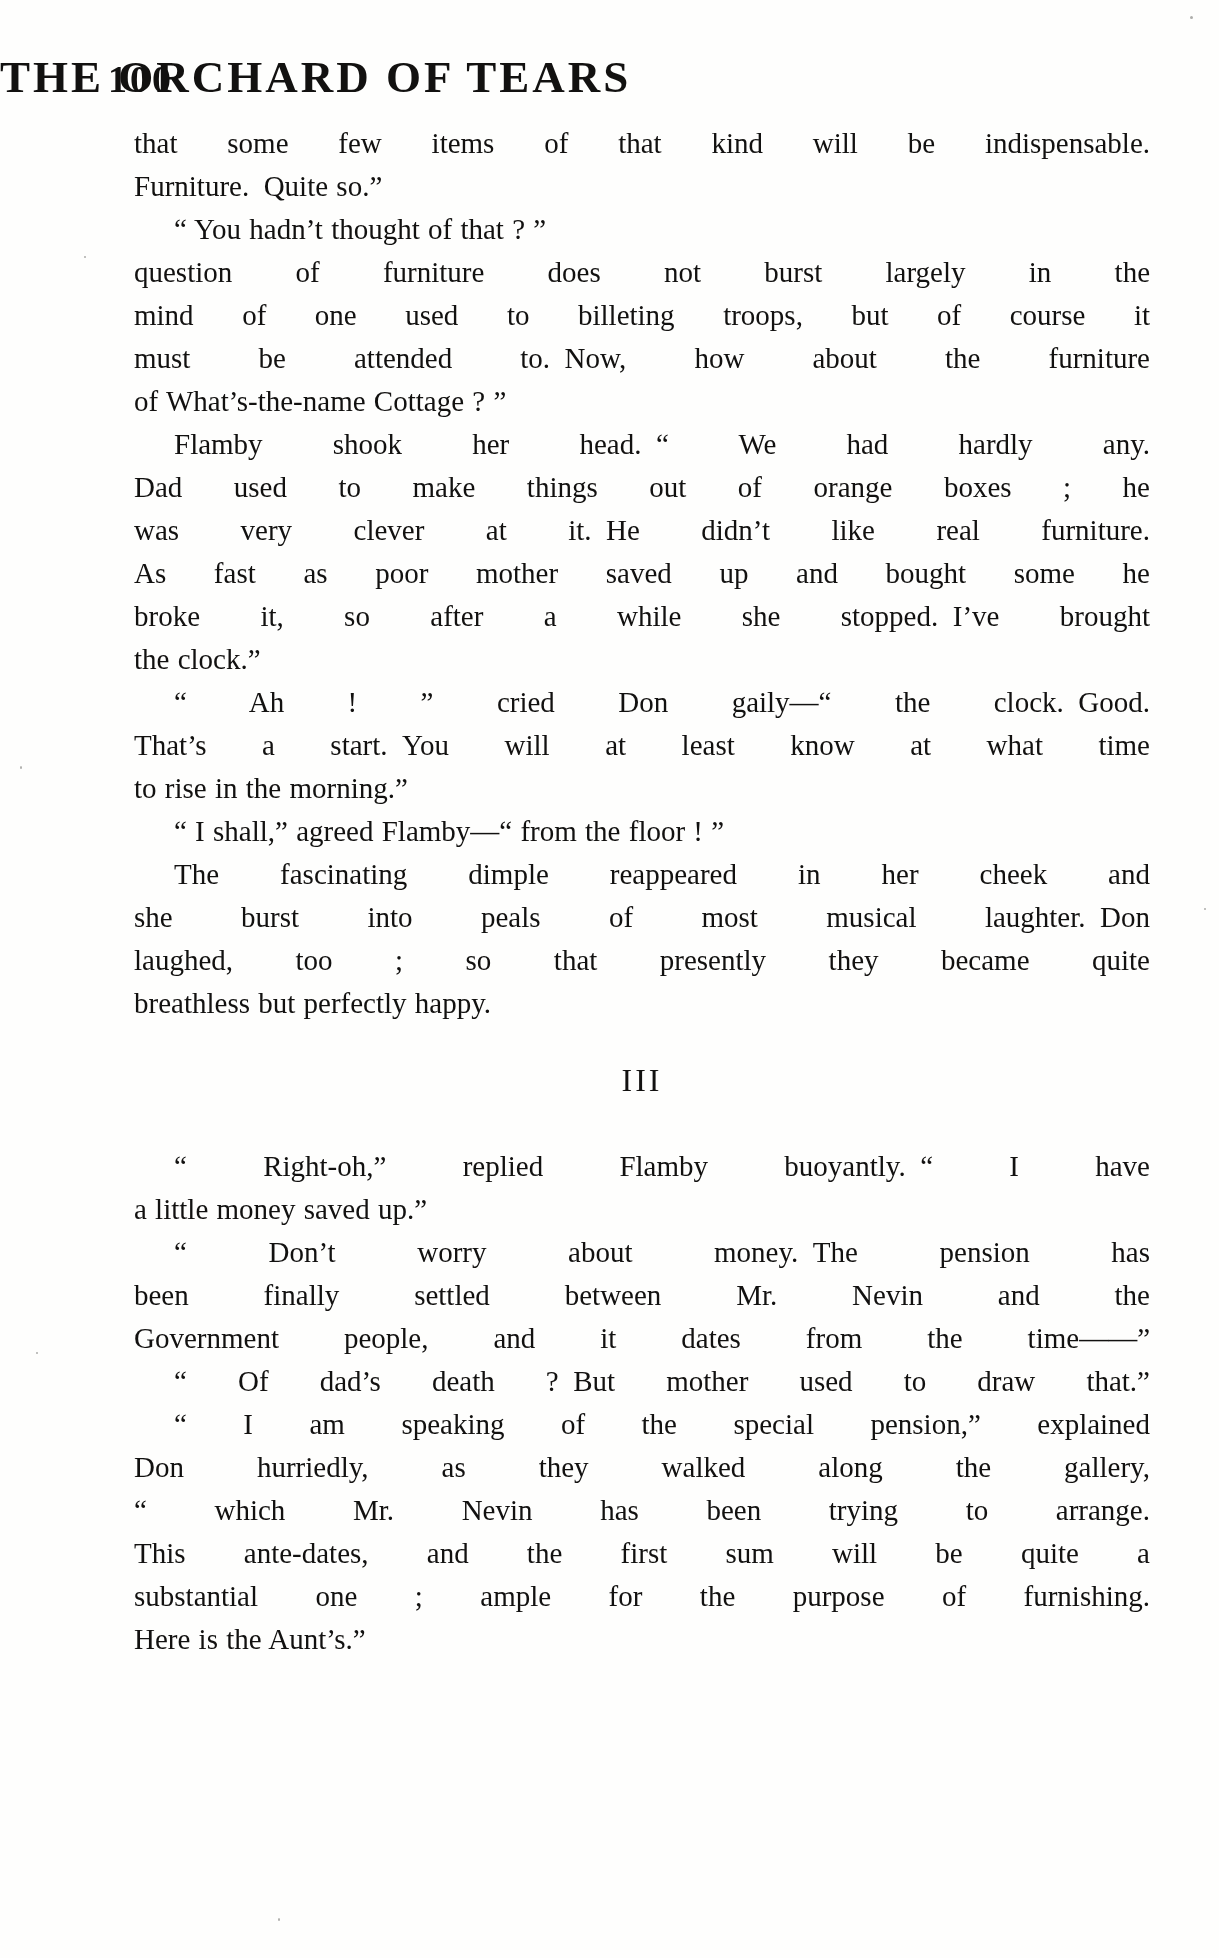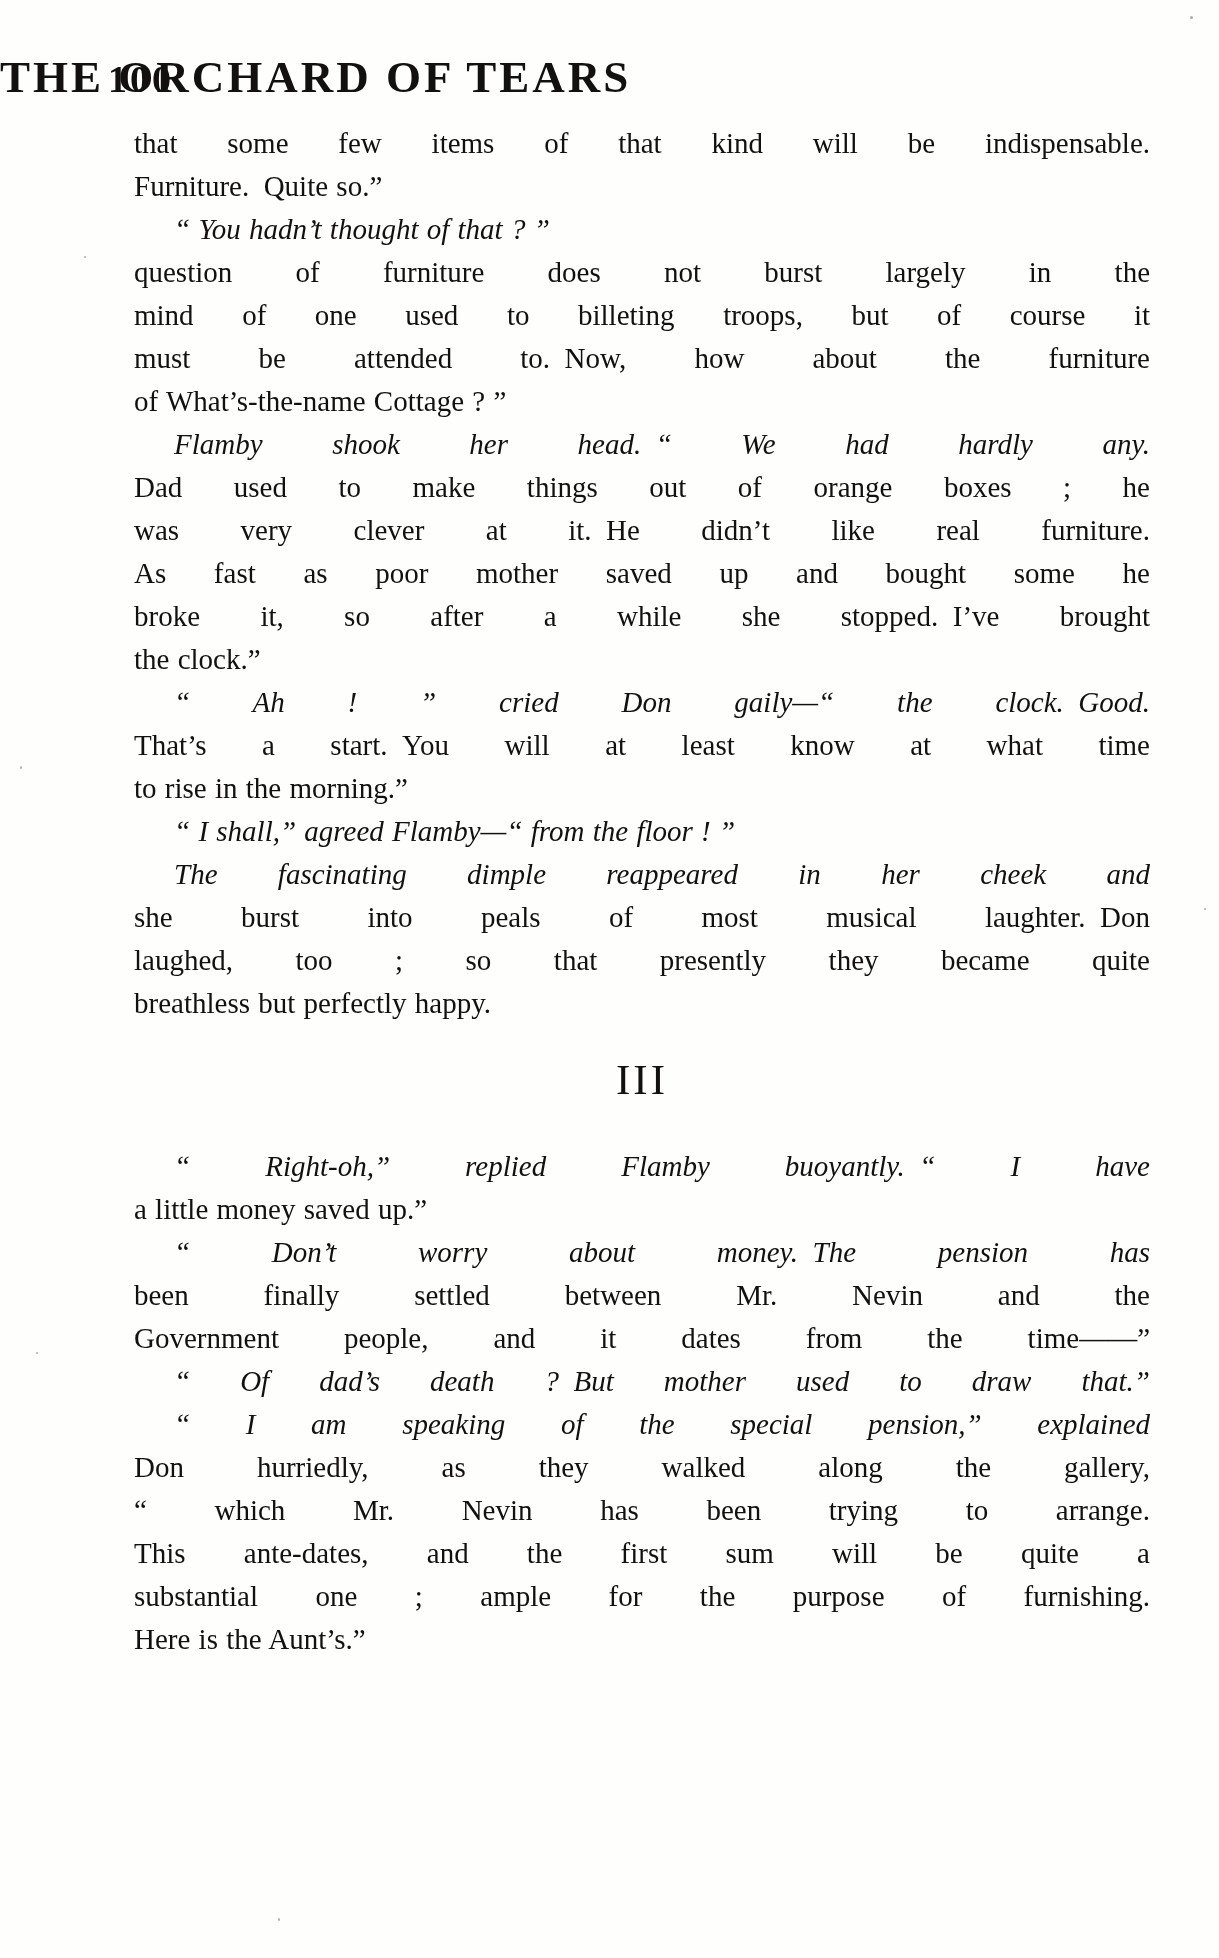--- a/index.html
+++ b/index.html
@@ -57,23 +57,23 @@
     line-height: 43px;
     text-align: left;
     white-space: normal;
     word-spacing: 1px;
   }
   .line.j {
     text-align: justify;
     text-align-last: justify;
     text-justify: inter-word;
   }
-  .line.ind { text-indent: 40px; font-style: italic; }
+  .line.ind { text-indent: 40px; }
   .section-heading {
-    font-size: 43px;
+    font-size: 32px;
     line-height: 50px;
     height: 50px;
     margin-top: 30px;
     margin-bottom: 40px;
     text-align: center;
     letter-spacing: 3px;
   }
   
   .speckle {
     position: absolute;

